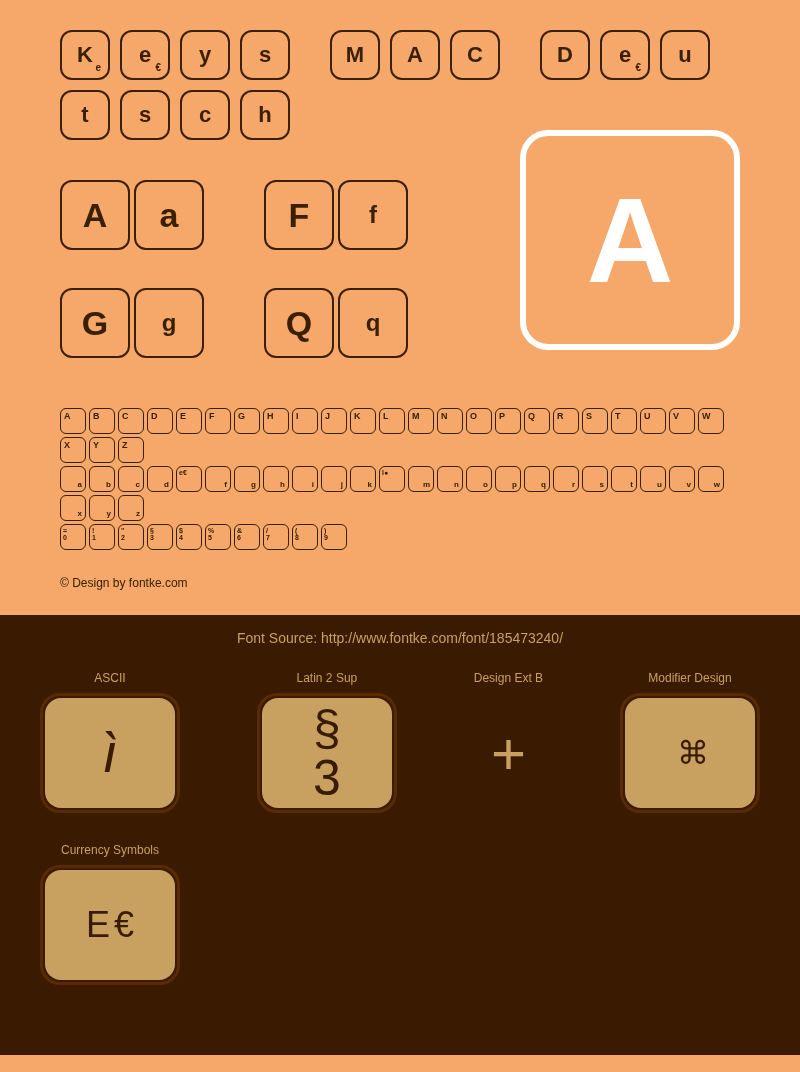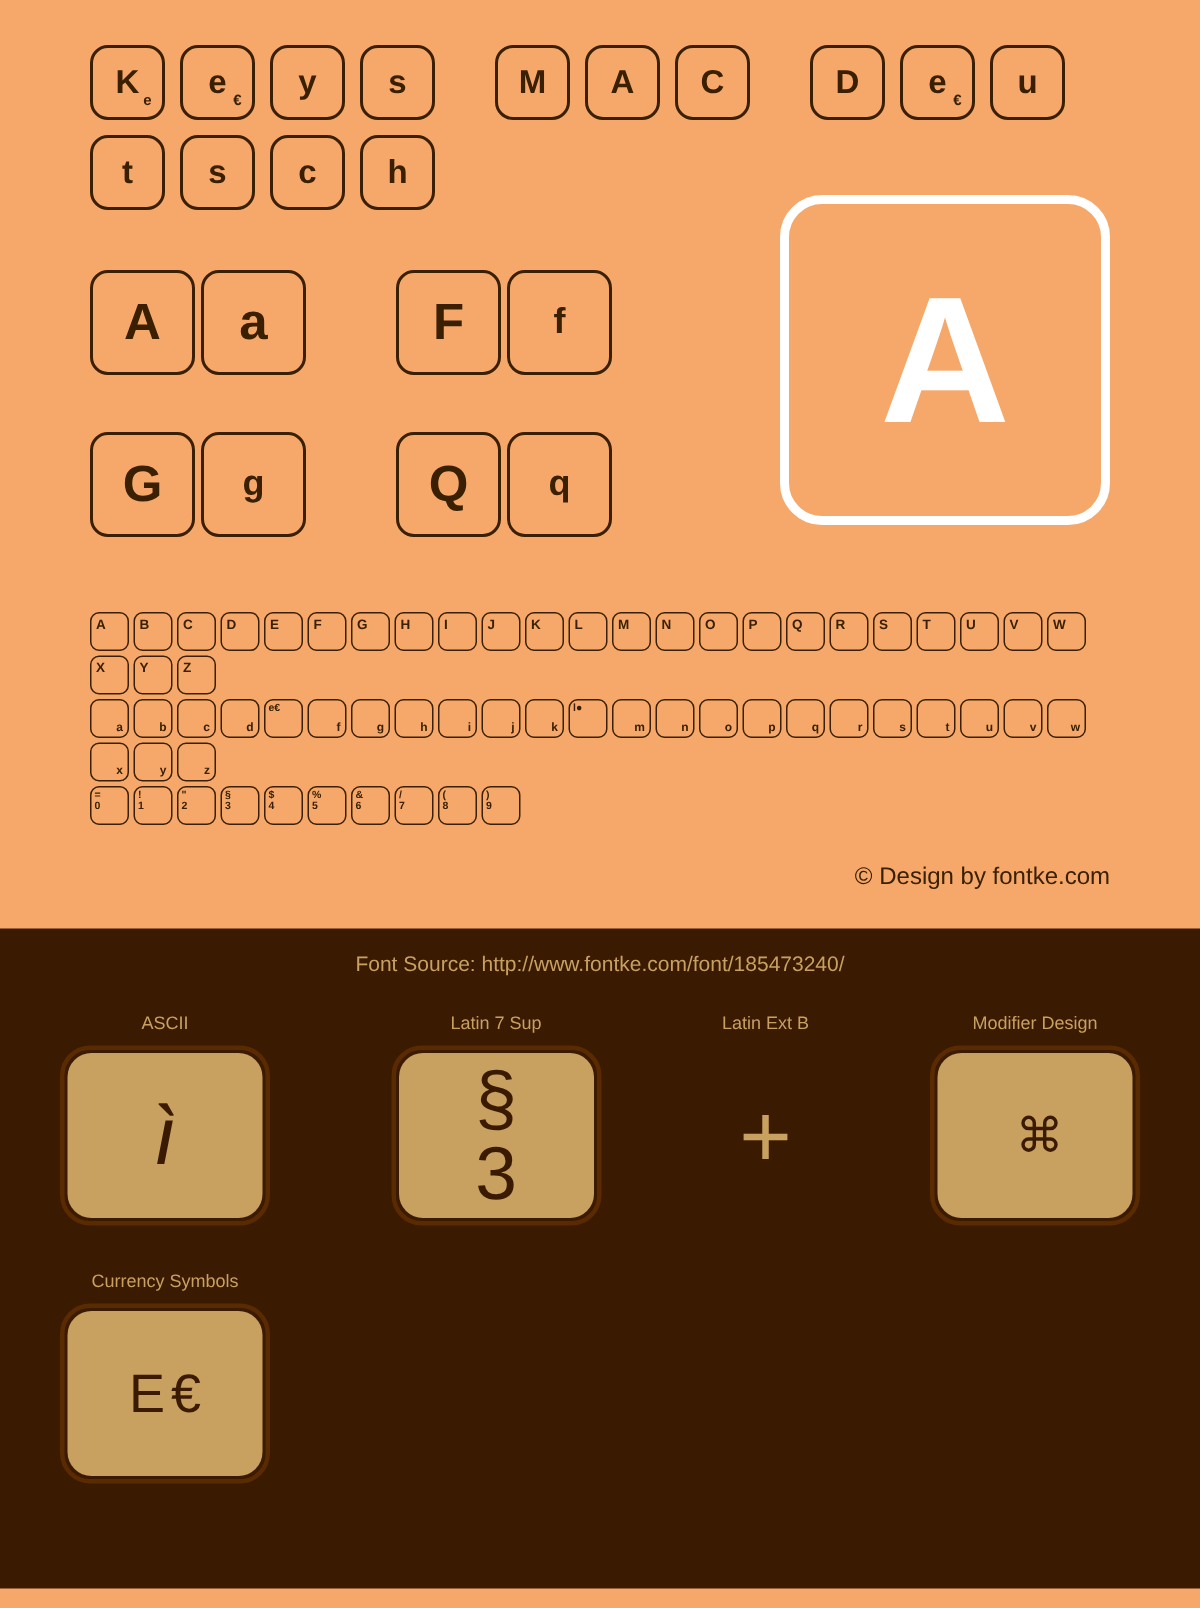--- a/index.html
+++ b/index.html
@@ -132,22 +132,21 @@
       left: 3px;
     }
     .char-key .lower {
       font-size: 8px;
       position: absolute;
       bottom: 2px;
       right: 3px;
     }
 
     .copyright {
-      text-align: right;
-      font-size: 16px;
+      font-size: 12px;
       color: #3a2000;
       margin-top: 26px;
       padding-bottom: 5px;
     }
 
     
     .bottom-section {
       background: #3a1a00;
       padding: 15px 40px 40px 40px;
       min-height: 440px;
@@ -540,31 +539,31 @@
   <div style="display: flex; gap: 20px; margin-bottom: 30px; justify-content: space-between; align-items: flex-start;">
 
     <div class="col-item">
       <div class="glyph-label">ASCII</div>
       <div class="glyph-box">
         <div class="glyph-char" style="font-size:55px; font-style:italic;">ì</div>
       </div>
     </div>
 
     <div class="col-item">
-      <div class="glyph-label">Latin 7 Sup</div>
+      <div class="glyph-label">Latin 2 Sup</div>
       <div class="glyph-box">
         <div class="sect-glyph">
           <span>§</span>
           <span>3</span>
         </div>
       </div>
     </div>
 
     <div class="col-item">
-      <div class="glyph-label">Latin Ext B</div>
+      <div class="glyph-label">Design Ext B</div>
       <div class="glyph-plus">+</div>
     </div>
 
     <div class="col-item">
       <div class="glyph-label">Modifier Design</div>
       <div class="glyph-box">
         <div class="glyph-double">
           <span style="font-size:32px;"></span>
           <span style="font-size:32px;">⌘</span>
         </div>

